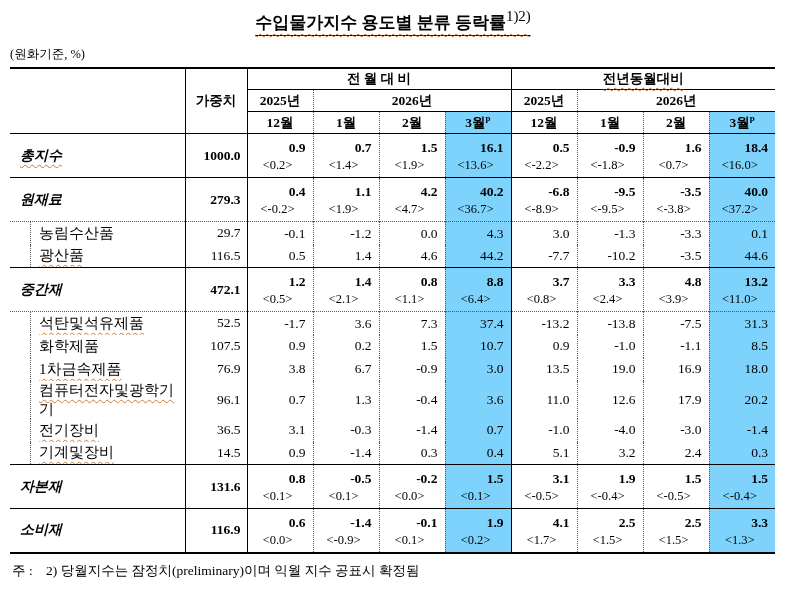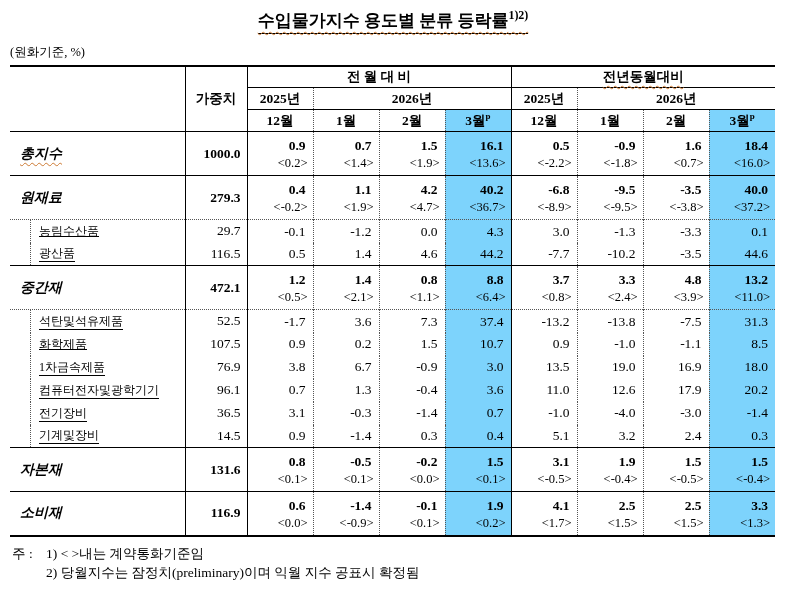--- a/index.html
+++ b/index.html
@@ -4,21 +4,21 @@
 <style>
   * { margin:0; padding:0; box-sizing:border-box; }
   html,body { width:786px; height:595px; background:#ffffff; overflow:hidden;
     font-family:"Liberation Serif","DejaVu Serif",serif; color:#000; }
   .page { position:relative; width:786px; height:595px; padding-top:8px; }
 
   .title-wrap { text-align:center; }
   .doc-title { display:inline-block; font-size:17px; font-weight:bold;
     border-bottom:1.5px solid #000; padding-bottom:1px;
     text-decoration:underline wavy #cc7a33 1px; text-underline-offset:5px; }
-  .doc-title sup { font-size:12px; font-weight:bold; }
+  .doc-title sup { font-size:15px; font-weight:normal; }
 
   .unit-note { width:765px; margin:10px 0 4px 10px; text-align:left;
     font-size:12.5px; }
 
   table { width:765px; margin-left:10px; border-collapse:collapse; table-layout:fixed;
     border-top:2px solid #000; border-bottom:2px solid #000; }
   th, td { padding:0; vertical-align:middle; }
   thead th { font-size:13.5px; font-weight:bold; text-align:center; height:22px;
     border-bottom:1px solid #000; }
   .bs { border-left:1px solid #000;margin-top:22px; }
@@ -26,28 +26,28 @@
   .hl { background:#7dd3fc; }
   .wavy { text-decoration:underline wavy #cc7a33 1px; text-underline-offset:4px; }
   thead th sup { font-size:9px; }
 
   tbody tr.major td { height:44px; border-top:1px solid #000; }
   tbody tr.sub td { height:23px; }
   tbody tr.gstart td { border-top:1px dotted #555; }
 
   td .v { font-size:13.5px; text-align:right; padding-right:7px; line-height:1.45; }
   tr.major td .v { font-weight:bold; }
-  td .b { font-size:12.5px; text-align:right; padding-right:5px; line-height:1.2; }
+  td .b { font-size:12.5px; text-align:center; padding-right:5px; line-height:1.2; }
 
   td.labcell { overflow:hidden; }
   .lab { font-size:14px; text-align:justify; text-align-last:justify; }
   tr.major .lab { font-weight:bold; margin:0 12px 0 10px;font-style:italic; }
   .gwrap { height:100%; display:flex; align-items:center;
     margin-left:20px; border-left:1px dotted #555; padding-left:8px; padding-right:10px; }
-  .gwrap .lab { flex:1; font-size:12px;text-decoration:underline; }
+  .gwrap .lab { flex:1; font-size:15px; }
 
   td.wcell { text-align:right; font-size:13.5px; padding-right:6px; }
   tr.major td.wcell { font-weight:bold; }
 
   .notes { display:flex; margin:7px 0 0 12px; font-size:13.5px; line-height:1.45; }
   .notes .np { white-space:pre; }
   .notes .nitems { margin-left:10px; }
 </style>
 </head>
 <body>
@@ -543,18 +543,17 @@
             <div class="v">3.3</div>
             <div class="b">&lt;1.3&gt;</div>
           </td>
         </tr>
       </tbody>
   </table>
 
   <div class="notes">
     <span class="np">주 : </span>
     <div class="nitems">
-      <div>1) &lt; &gt;내는 계약통화기준임</div>
       <div>2) 당월지수는 잠정치(preliminary)이며 익월 지수 공표시 확정됨</div>
     </div>
   </div>
 
 </div>
 
 </body></html>

